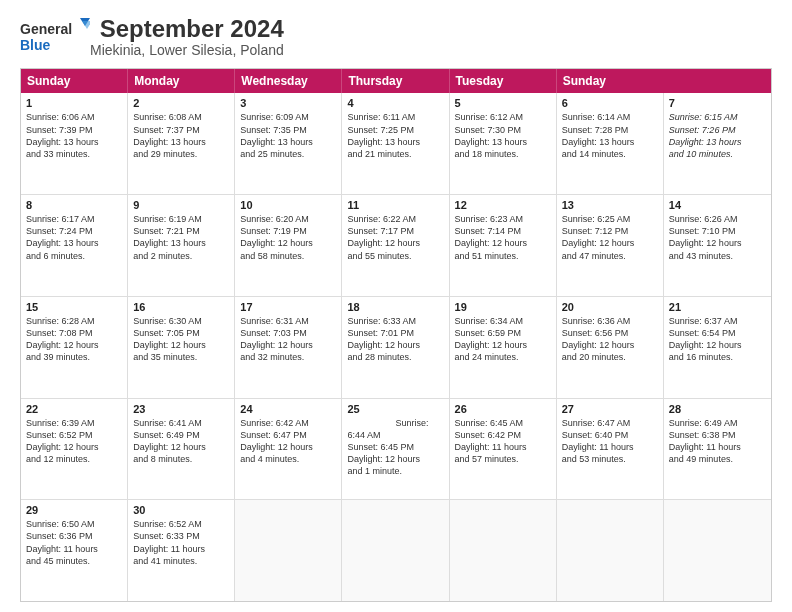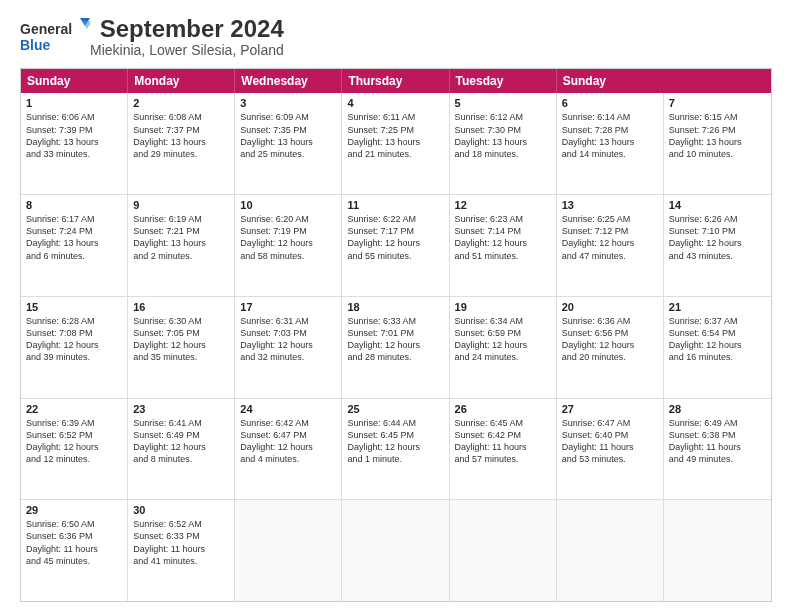--- a/index.html
+++ b/index.html
@@ -144,21 +144,21 @@
 Daylight: 13 hours
 and 21 minutes.</span></div>
           <div class="cal-cell"><span class="day-num">5</span><span class="cell-text" style="white-space: pre-line;">Sunrise: 6:12 AM
 Sunset: 7:30 PM
 Daylight: 13 hours
 and 18 minutes.</span></div>
           <div class="cal-cell"><span class="day-num">6</span><span class="cell-text" style="white-space: pre-line;">Sunrise: 6:14 AM
 Sunset: 7:28 PM
 Daylight: 13 hours
 and 14 minutes.</span></div>
-          <div class="cal-cell"><span class="day-num">7</span><span class="cell-text" style="white-space: pre-line;">Sunrise: 6:15 AM
+          <div class="cal-cell"><span class="day-num">7</span><span class="cell-text" style="white-space: pre-line; font-style: italic;">Sunrise: 6:15 AM
 Sunset: 7:26 PM
 Daylight: 13 hours
 and 10 minutes.</span></div>
         </div>
         <div class="cal-row">
           <div class="cal-cell"><span class="day-num">8</span><span class="cell-text" style="white-space: pre-line;">Sunrise: 6:17 AM
 Sunset: 7:24 PM
 Daylight: 13 hours
 and 6 minutes.</span></div>
           <div class="cal-cell"><span class="day-num">9</span><span class="cell-text" style="white-space: pre-line;">Sunrise: 6:19 AM
@@ -222,21 +222,21 @@
 Daylight: 12 hours
 and 12 minutes.</span></div>
           <div class="cal-cell"><span class="day-num">23</span><span class="cell-text" style="white-space: pre-line;">Sunrise: 6:41 AM
 Sunset: 6:49 PM
 Daylight: 12 hours
 and 8 minutes.</span></div>
           <div class="cal-cell"><span class="day-num">24</span><span class="cell-text" style="white-space: pre-line;">Sunrise: 6:42 AM
 Sunset: 6:47 PM
 Daylight: 12 hours
 and 4 minutes.</span></div>
-          <div class="cal-cell"><span class="day-num">25</span><span class="cell-text" style="white-space: pre-line;">Sunrise: 6:44 AM
+          <div class="cal-cell"><span class="day-num">25</span><span class="cell-text" style="white-space: pre-line; margin-left: 48px;">Sunrise: 6:44 AM
 Sunset: 6:45 PM
 Daylight: 12 hours
 and 1 minute.</span></div>
           <div class="cal-cell"><span class="day-num">26</span><span class="cell-text" style="white-space: pre-line;">Sunrise: 6:45 AM
 Sunset: 6:42 PM
 Daylight: 11 hours
 and 57 minutes.</span></div>
           <div class="cal-cell"><span class="day-num">27</span><span class="cell-text" style="white-space: pre-line;">Sunrise: 6:47 AM
 Sunset: 6:40 PM
 Daylight: 11 hours

